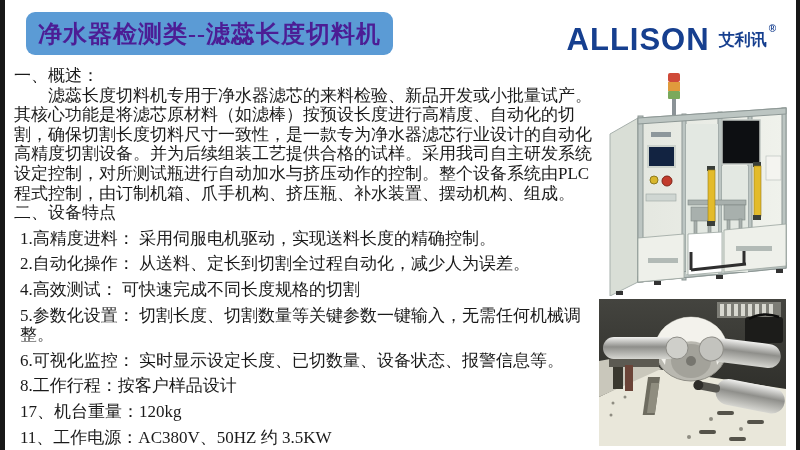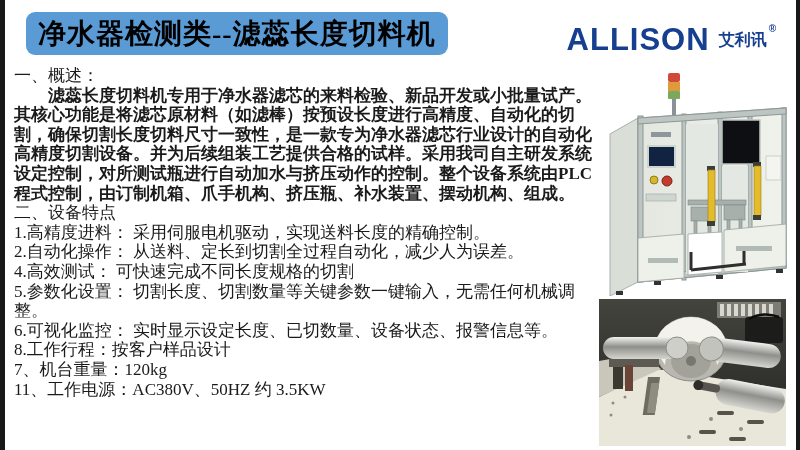--- a/index.html
+++ b/index.html
@@ -11,40 +11,40 @@
   .edge-left{left:0;width:5px;}
   .edge-right{right:0;width:4px;}
 
   .banner{
     position:absolute;left:26px;top:12px;height:43px;min-width:330px;
     background:#5b9bd5;border-radius:9px;
     display:flex;align-items:center;justify-content:center;padding:0 12px;
     box-sizing:border-box;
   }
   .banner span{
-    font-size:28px;font-weight:bold;letter-spacing:1px;color:#000000;
+    font-size:24px;font-weight:bold;letter-spacing:1px;color:#4c1d95;
     font-family:"Liberation Serif","DejaVu Serif",serif;
   }
 
   .logo{
     position:absolute;right:24px;top:24px;display:flex;align-items:center;
     font-family:"Liberation Sans","DejaVu Sans",sans-serif;color:#163f8f;
   }
   .logo-en{font-size:31px;font-weight:800;letter-spacing:1px;line-height:1;}
   .logo-cn{font-size:16px;font-weight:700;margin-left:9px;line-height:1;}
   .logo-r{font-size:10px;font-weight:700;margin-left:2px;position:relative;top:-11px;}
 
   .body-text{
     position:absolute;left:14px;top:66px;width:588px;
     font-size:17px;line-height:19.6px;
   }
   .body-text p{margin:0;}
-  .para{text-indent:2em;font-weight:bold;}
+  .para{text-indent:2em;}
   .features{margin:0;padding:0;list-style:none;}
-  .features li{margin:0;}
+  .features li{margin:6px;}
 
   .photo{position:absolute;}
   .photo-machine{left:596px;top:70px;width:200px;height:226px;}
   .photo-closeup{left:599px;top:299px;width:187px;height:147px;}
   .photo svg{display:block;width:100%;height:100%;}
 </style>
 </head>
 <body>
 
 <div class="slide">
@@ -65,21 +65,21 @@
     <p class="heading">一、概述：</p>
     <p class="para">滤蕊长度切料机专用于净水器滤芯的来料检验、新品开发或小批量试产。其核心功能是将滤芯原材料（如滤棒）按预设长度进行高精度、自动化的切割，确保切割长度切料尺寸一致性，是一款专为净水器滤芯行业设计的自动化高精度切割设备。并为后续组装工艺提供合格的试样。采用我司自主研发系统设定控制，对所测试瓶进行自动加水与挤压动作的控制。整个设备系统由PLC程式控制，由订制机箱、爪手机构、挤压瓶、补水装置、摆动机构、组成。</p>
     <p class="heading">二、设备特点</p>
     <ul class="features">
       <li>1.高精度进料：  采用伺服电机驱动，实现送料长度的精确控制。</li>
       <li>2.自动化操作：  从送料、定长到切割全过程自动化，减少人为误差。</li>
       <li>4.高效测试：  可快速完成不同长度规格的切割</li>
       <li>5.参数化设置：  切割长度、切割数量等关键参数一键输入，无需任何机械调整。</li>
       <li>6.可视化监控：  实时显示设定长度、已切数量、设备状态、报警信息等。</li>
       <li>8.工作行程：按客户样品设计</li>
-      <li>7、机台重量：120kg</li>
+      <li>17、机台重量：120kg</li>
       <li>11、工作电源：AC380V、50HZ 约 3.5KW</li>
     </ul>
   </div>
 
   <div class="photo photo-machine">
     <svg viewBox="0 0 200 226">
       <defs>
         <linearGradient id="panelG" x1="0" y1="0" x2="1" y2="0">
           <stop offset="0" stop-color="#e4e7e0"></stop>
             <stop offset="1" stop-color="#f0f2ec"></stop>

